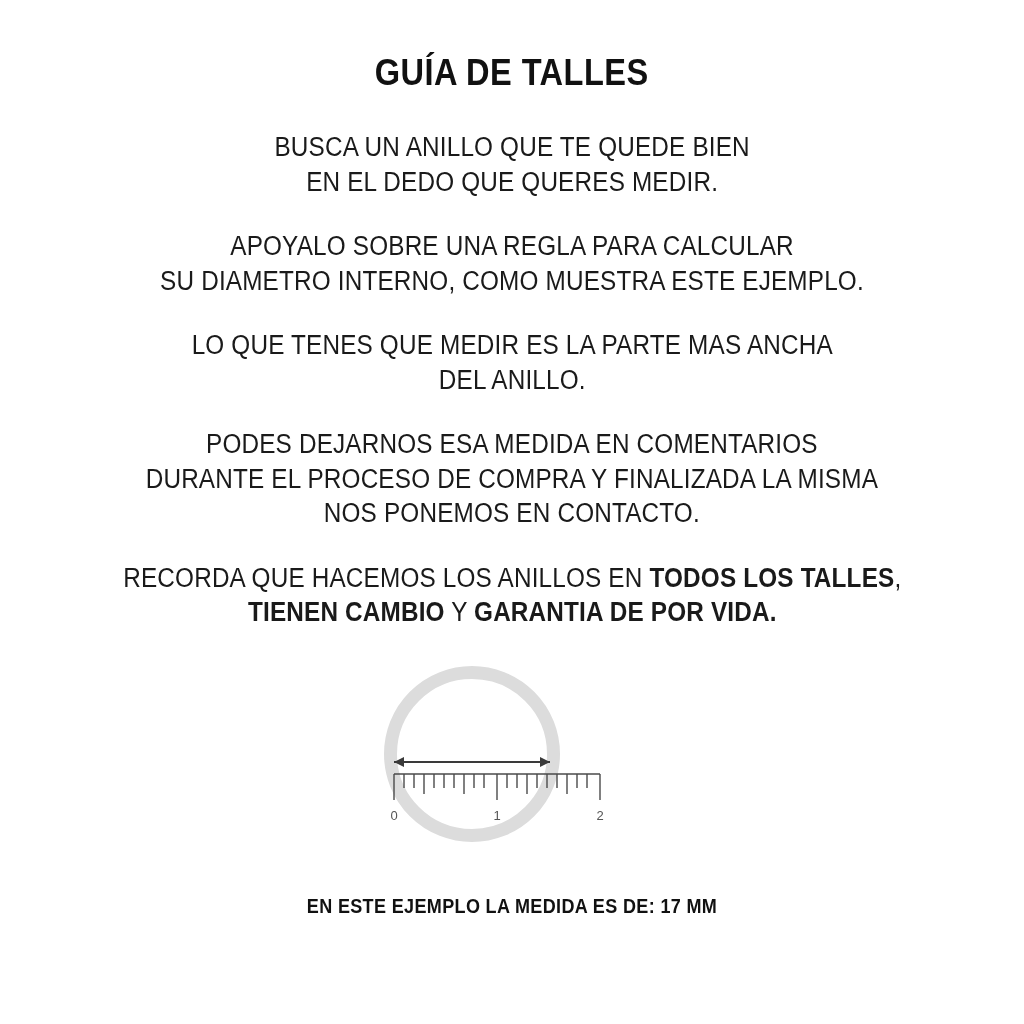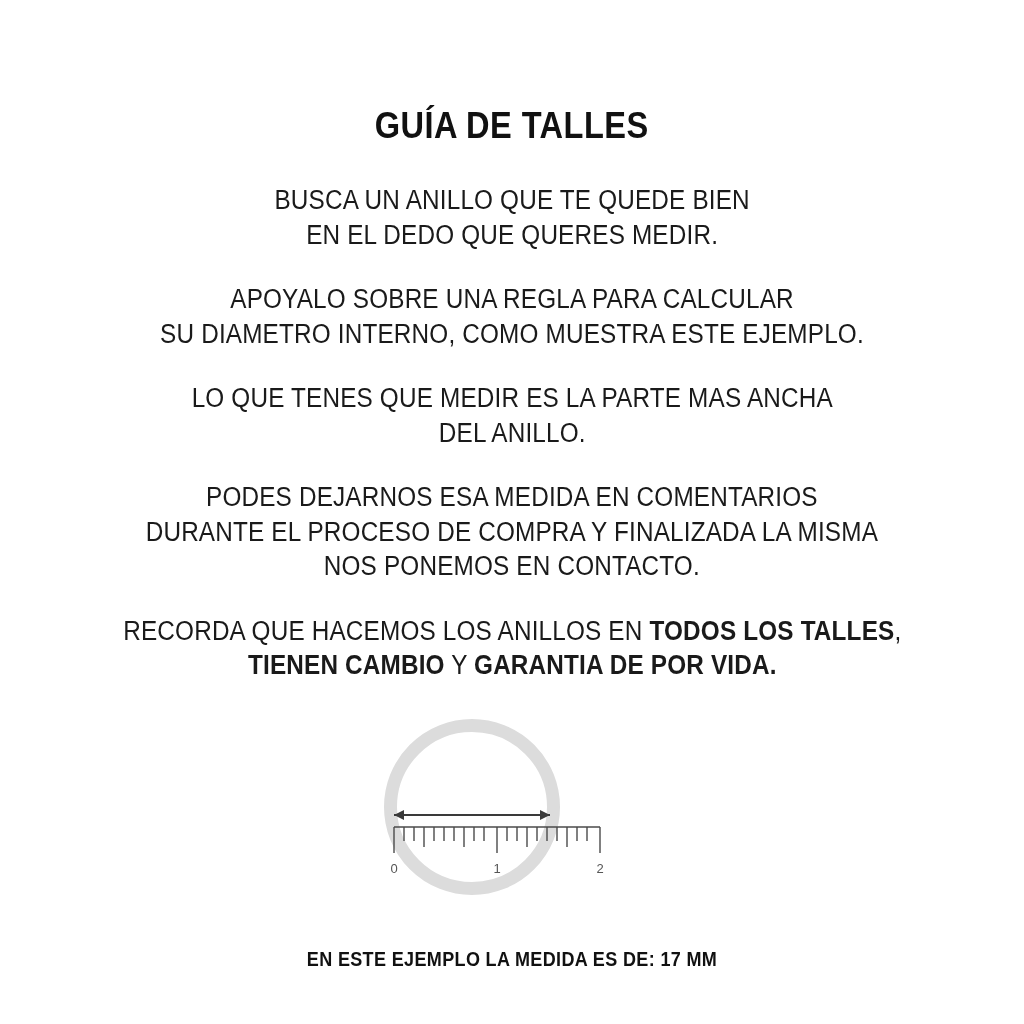--- a/index.html
+++ b/index.html
@@ -16,21 +16,20 @@
   }
   .page {
     position: relative;
     width: 1024px;
     height: 1024px;
     box-sizing: border-box;
     padding: 44px 60px 0 60px;
     display: flex;
     flex-direction: column;
     align-items: center;
-    justify-content: center;
   }
   .title {
     font-size: 37px;
     font-weight: bold;
     letter-spacing: 0.5px;
     text-transform: uppercase;
     transform: scaleX(0.88);
     transform-origin: center;
     margin: 8px 0 14px 0;
     text-align: center;

